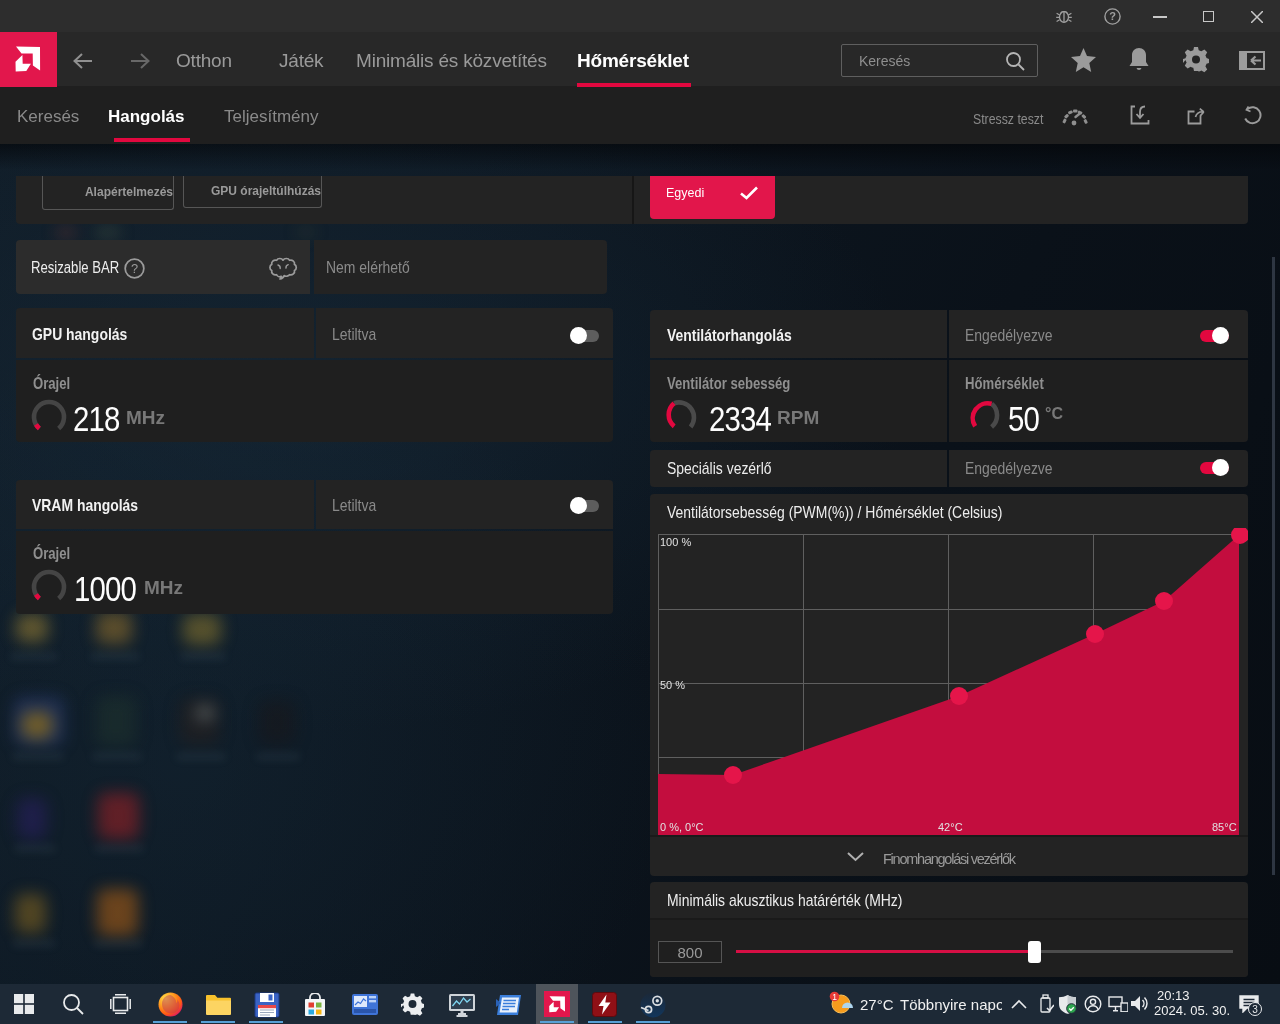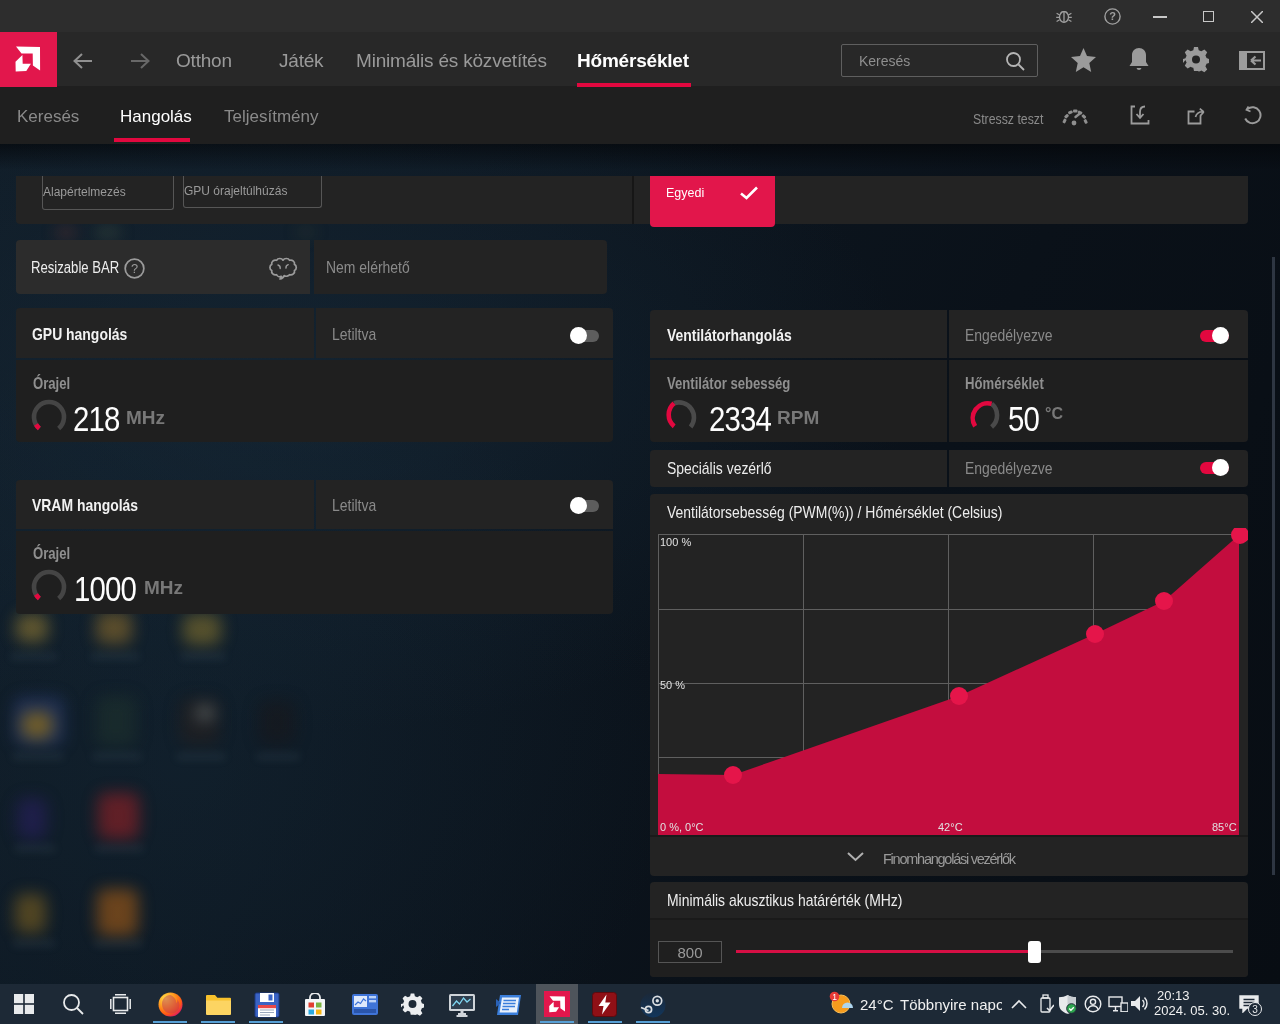--- a/index.html
+++ b/index.html
@@ -36,21 +36,21 @@
 .unit { font-weight:bold; color:#787878; font-size:19px; }
 
 .tgl { position:absolute; width:29px; height:18px; }
 .tgl .track { position:absolute; left:0; top:3px; width:29px; height:12px; border-radius:6px; }
 .tgl .knob { position:absolute; top:0; width:17px; height:17px; border-radius:50%; background:#fff; }
 .tgl.on .track { background:#e2083f; }
 .tgl.on .knob { right:0; }
 .tgl.off .track { background:#5d5d5d; }
 .tgl.off .knob { left:0; }
 
-.obtn { position:absolute; border:1px solid #565656; border-radius:3px; color:#9a9a9a; font-size:12px; text-align:left; }
+.obtn { position:absolute; border:1px solid #565656; border-radius:3px; color:#9a9a9a; font-size:12px; text-align:right;font-weight:bold; }
 
 #taskbar { position:absolute; left:0; top:984px; width:1280px; height:40px; background:#1d2936; }
 .tbu { position:absolute; top:1021px; height:2px; background:#57a0d6; }
 .tray { color:#f0f0f0; }
 </style>
 </head>
 <body>
 <div id="screen">
 
   <div id="content-bg"></div>
@@ -144,21 +144,21 @@
     <path d="M11 1 h4 l.7 3.2 a9 9 0 0 1 2.6 1.1 l3.1-1.8 2.8 2.8-1.8 3.1 a9 9 0 0 1 1.1 2.6 L26 13 v4 l-2.5.7 a9 9 0 0 1 -1.1 2.6 l1.8 3.1-2.8 2.8-3.1-1.8 a9 9 0 0 1 -2.6 1.1 L15 25 h-4 l-.7-3.2 a9 9 0 0 1 -2.6-1.1 l-3.1 1.8-2.8-2.8 1.8-3.1 a9 9 0 0 1 -1.1-2.6 L0 17 v-4 l2.5-.7 a9 9 0 0 1 1.1-2.6 L1.8 6.3 4.6 3.5 l3.1 1.8 a9 9 0 0 1 2.6-1.1 Z" transform="translate(0,-1)"></path>
     <circle cx="13" cy="12.6" r="4" fill="#232323"></circle>
   </svg>
   <svg class="abs" style="left:1239px;top:51px" width="26" height="19" viewBox="0 0 26 19">
     <rect x="1" y="1" width="24" height="17" fill="none" stroke="#9b9b9b" stroke-width="2"></rect>
     <rect x="1" y="1" width="7" height="17" fill="#9b9b9b"></rect>
     <path d="M12 9.5 h10 M12 9.5 l4.5 -4 M12 9.5 l4.5 4" stroke="#9b9b9b" stroke-width="2.2" fill="none"></path>
   </svg>
 
   <div class="subitem" style="left:17px">Keresés</div>
-  <div class="subitem" style="left:120px;color:#ffffff;font-weight:normal">Hangolás</div>
+  <div class="subitem" style="left:108px;color:#ffffff;font-weight:bold">Hangolás</div>
   <div class="abs" style="left:114px;top:138px;width:76px;height:4px;background:#e2083f"></div>
   <div class="subitem" style="left:224px">Teljesítmény</div>
   <div class="subitem sx" style="left:973px;font-size:15px;top:110px">Stressz teszt</div>
 
   <svg class="abs" style="left:1061px;top:104px" width="28" height="24" viewBox="0 0 28 24" fill="#8f8f8f">
     <g>
       <rect x="1" y="16" width="4.5" height="3" rx="1" transform="rotate(-64 3 17)"></rect>
       <rect x="3" y="11" width="4.5" height="3" rx="1" transform="rotate(-43 5 12)"></rect>
       <rect x="7" y="7" width="4.5" height="3" rx="1" transform="rotate(-22 9 8)"></rect>
       <rect x="12" y="5.5" width="4.5" height="3" rx="1"></rect>
@@ -180,21 +180,21 @@
   </svg>
   <svg class="abs" style="left:1243px;top:106px" width="19" height="19" viewBox="0 0 19 19" fill="none" stroke="#9b9b9b" stroke-width="2">
     <path d="M4.5 3 A8 8 0 1 1 2.2 12.5"></path>
     <path d="M5.5 0.5 L3.5 3.8 L7.5 5.5" stroke-width="1.8"></path>
   </svg>
 
   <div class="card" style="left:16px;top:176px;width:1232px;height:48px;border-radius:0 0 4px 4px"></div>
   <div class="abs" style="left:632px;top:176px;width:2px;height:48px;background:#161616"></div>
   <div class="obtn" style="left:42px;top:176px;width:132px;height:34px;line-height:32px;border-top:none;border-radius:0 0 3px 3px">Alapértelmezés</div>
   <div class="obtn" style="left:183px;top:176px;width:139px;height:32px;line-height:30px;border-top:none;border-radius:0 0 3px 3px">GPU órajeltúlhúzás</div>
-  <div class="abs" style="left:650px;top:176px;width:125px;height:51px;background:#e2164b;border-radius:0 0 4px 4px">
+  <div class="abs" style="left:650px;top:176px;width:125px;height:43px;background:#e2164b;border-radius:0 0 4px 4px">
     <span style="position:absolute;left:16px;top:10px;font-size:12.5px;color:#fff">Egyedi</span>
     <svg style="position:absolute;left:88px;top:9px" width="22" height="16" viewBox="0 0 22 16">
         <path d="M3 8.5 l5.5 4.5 L19 2.5" stroke="#fff" stroke-width="2.6" fill="none"></path>
       </svg>
   </div>
 
   <div class="card" style="left:16px;top:240px;width:294px;height:54px;background:#2c2c2c;border-radius:4px 0 0 4px"></div>
   <div class="card" style="left:314px;top:240px;width:293px;height:54px;border-radius:0 4px 4px 0"></div>
   <div class="abs sx" style="left:31px;top:259px;color:#ededed;font-size:16px">Resizable BAR</div>
   <svg class="abs" style="left:124px;top:258px" width="21" height="21" viewBox="0 0 18 18" fill="none">
@@ -441,21 +441,21 @@
     <path d="M1 15.5 l7.5 3" stroke="#d9dde1" stroke-width="1.8"></path>
   </svg>
 
   <svg class="abs" style="left:828px;top:991px" width="27" height="24" viewBox="0 0 27 24">
     <circle cx="13" cy="13" r="9" fill="#f79c1d"></circle>
     <circle cx="13" cy="13" r="9" fill="none" stroke="#fbbf57" stroke-width="1"></circle>
     <path d="M14 17 a5.5 5.5 0 0 1 11 0 Z" fill="#aed5ee"></path>
     <circle cx="6.5" cy="5.5" r="4.8" fill="#e53935"></circle>
     <text x="6.5" y="8.6" text-anchor="middle" font-size="8.5" fill="#ffffff" font-family="Liberation Sans">1</text>
   </svg>
-  <div class="abs tray" style="left:860px;top:996px;font-size:15px">24°C</div>
+  <div class="abs tray" style="left:860px;top:996px;font-size:15px">27°C</div>
   <div class="abs tray" style="left:900px;top:996px;font-size:15px;width:102px;overflow:hidden;white-space:nowrap">Többnyire napos</div>
   <svg class="abs" style="left:1011px;top:999px" width="16" height="10" viewBox="0 0 16 10" fill="none" stroke="#e8eaec" stroke-width="1.6">
       <path d="M1 9 L8 2 L15 9"></path>
     </svg>
 
   <svg class="abs" style="left:1038px;top:994px" width="16" height="20" viewBox="0 0 16 20" fill="none" stroke="#e8eaec" stroke-width="1.3">
     <rect x="3" y="4" width="9" height="14" rx="1"></rect>
     <rect x="5" y="1" width="5" height="3"></rect>
     <path d="M9 14 l2.5 2.5 L16 11" stroke-width="1.6"></path>
   </svg>

